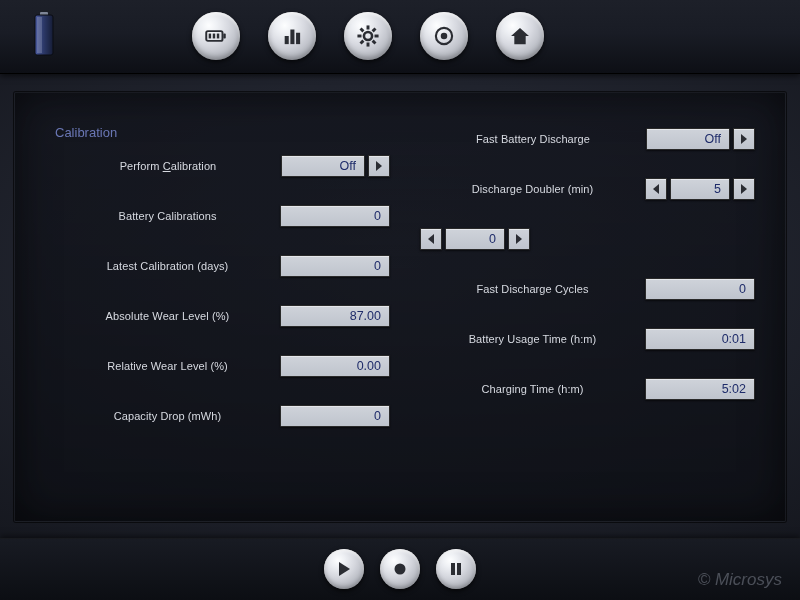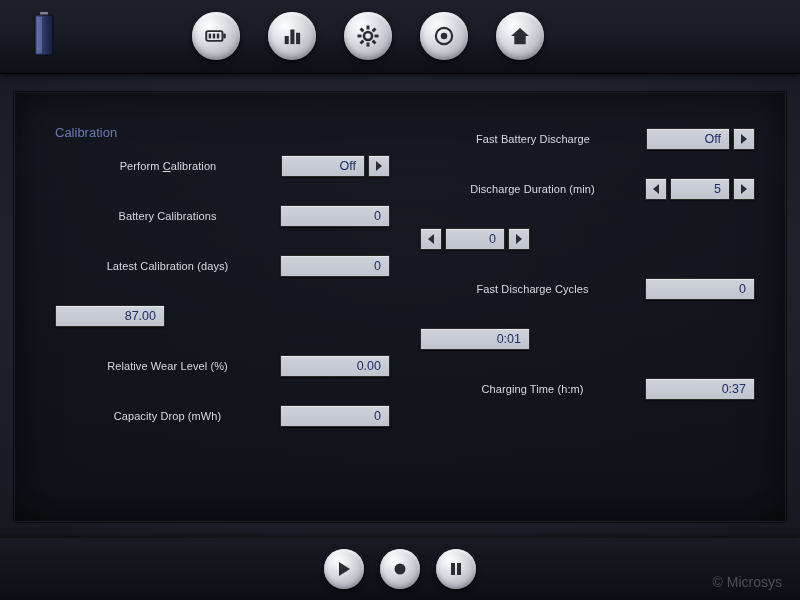--- a/index.html
+++ b/index.html
@@ -83,21 +83,21 @@
   }
   .playbar { position: absolute; left: 50%; top: 10px; transform: translateX(-50%); display: flex; gap: 16px; }
   .playbtn {
     width: 40px; height: 40px; border-radius: 50%;
     background: radial-gradient(circle at 35% 28%, #fdfeff 0%, #eef0f4 18%, #d4d6dd 45%, #b0b3bb 75%, #92959c 100%);
     box-shadow: inset 0 -2px 4px rgba(0,0,0,.25), inset 0 2px 3px rgba(255,255,255,.8), 0 2px 5px rgba(0,0,0,.7);
     display: flex; align-items: center; justify-content: center;
     cursor: pointer;
   }
   .playbtn svg { width: 16px; height: 16px; }
-  .copyright { position: absolute; right: 18px; bottom: 10px; color: #4b4f58; font-size: 14px; }
+  .copyright { position: absolute; right: 18px; bottom: 10px; color: #4b4f58; font-size: 17px; font-style: italic; }
 </style>
 </head>
 <body>
 
 <div class="winctrl">
   <div class="winbtn" title="Minimize">
     <svg viewBox="0 0 12 12">
         <rect x="2" y="8" width="8" height="2" fill="#2b2d33"></rect>
       </svg>
   </div>
@@ -199,20 +199,21 @@
     </div>
 
     <div class="row">
       <div class="label">Latest Calibration (days)</div>
       <div class="controls">
           <div class="valuebox">0</div>
         </div>
     </div>
 
     <div class="row">
+      <div class="label">Absolute Wear Level (%)</div>
       <div class="controls">
           <div class="valuebox">87.00</div>
         </div>
     </div>
 
     <div class="row">
       <div class="label">Relative Wear Level (%)</div>
       <div class="controls">
           <div class="valuebox">0.00</div>
         </div>
@@ -234,21 +235,21 @@
         <div class="valuebox narrow">Off</div>
         <div class="stepbtn">
           <svg viewBox="0 0 8 10">
               <path d="M1 0 L7 5 L1 10 Z" fill="#2b2d33"></path>
             </svg>
         </div>
       </div>
     </div>
 
     <div class="row">
-      <div class="label">Discharge Duration (min)</div>
+      <div class="label">Discharge Doubler (min)</div>
       <div class="controls">
         <div class="stepbtn">
           <svg viewBox="0 0 8 10">
               <path d="M7 0 L1 5 L7 10 Z" fill="#2b2d33"></path>
             </svg>
         </div>
         <div class="valuebox narrow" style="width:60px">5</div>
         <div class="stepbtn">
           <svg viewBox="0 0 8 10">
               <path d="M1 0 L7 5 L1 10 Z" fill="#2b2d33"></path>
@@ -274,29 +275,30 @@
     </div>
 
     <div class="row">
       <div class="label">Fast Discharge Cycles</div>
       <div class="controls">
           <div class="valuebox">0</div>
         </div>
     </div>
 
     <div class="row">
+      <div class="label">Battery Usage Time (h:m)</div>
       <div class="controls">
           <div class="valuebox">0:01</div>
         </div>
     </div>
 
     <div class="row">
       <div class="label">Charging Time (h:m)</div>
       <div class="controls">
-          <div class="valuebox">0:37</div>
+          <div class="valuebox">5:02</div>
         </div>
     </div>
   </div>
 </div>
 
 <div class="bottombar">
   <div class="playbar">
     <div class="playbtn">
       <svg viewBox="0 0 16 16">
           <path d="M3 1 L14 8 L3 15 Z" fill="#2b2d33"></path>

